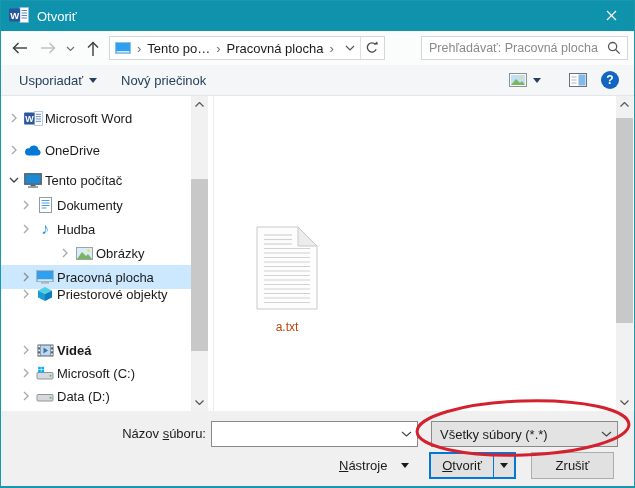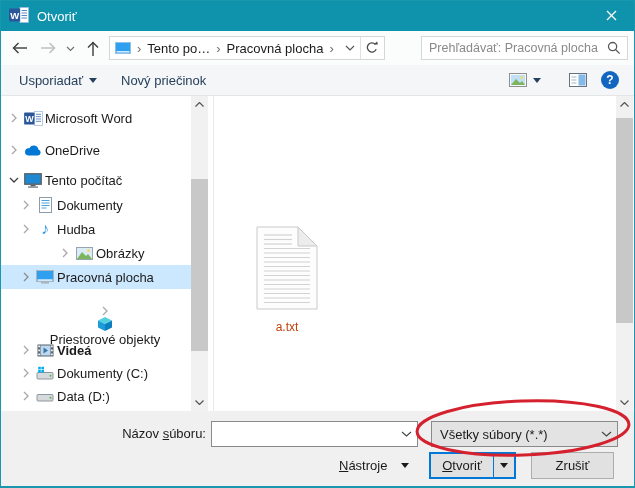--- a/index.html
+++ b/index.html
@@ -302,21 +302,21 @@
         <span class="tico">
           <svg width="18" height="14" viewBox="0 0 18 14">
             <rect x="0.5" y="0.5" width="17" height="11" fill="#2f9ff0" stroke="#aab6bf"></rect>
             <rect x="1.5" y="9.2" width="15" height="1.8" fill="#cfe8fb"></rect>
             <rect x="5" y="12" width="8" height="1.6" fill="#aab6bf"></rect>
           </svg>
         </span>
         <span>Pracovná plocha</span>
       </div>
 
-      <div class="trow lv1" style="top:210px;flex-direction:column;">
+      <div class="trow lv1" style="top:186px;">
         <span class="tchev">
           <svg width="6" height="10" viewBox="0 0 6 10">
               <polyline points="1,1 5,5 1,9" fill="none" stroke="#a8a8a8" stroke-width="1.3"></polyline>
             </svg>
         </span>
         <span class="tico">
           <svg width="16" height="16" viewBox="0 0 16 16">
             <polygon points="8,1 15,4.5 8,8 1,4.5" fill="#53d0e0"></polygon>
             <polygon points="1,4.5 8,8 8,15 1,11.5" fill="#1b9cd8"></polygon>
             <polygon points="15,4.5 8,8 8,15 15,11.5" fill="#0d7ec0"></polygon>
@@ -357,21 +357,21 @@
         <span class="tico">
           <svg width="18" height="14" viewBox="0 0 18 14">
             <rect x="1" y="6.5" width="16" height="6.5" rx="1" fill="#d6dadd" stroke="#8f979e"></rect>
             <circle cx="14.5" cy="9.8" r="1" fill="#58b750"></circle>
             <rect x="2.2" y="0.8" width="2.6" height="2.6" fill="#00adef"></rect>
             <rect x="5.4" y="0.8" width="2.6" height="2.6" fill="#00adef"></rect>
             <rect x="2.2" y="4" width="2.6" height="2.6" fill="#00adef"></rect>
             <rect x="5.4" y="4" width="2.6" height="2.6" fill="#00adef"></rect>
           </svg>
         </span>
-        <span>Dokumenty (C:)</span>
+        <span>Microsoft (C:)</span>
       </div>
 
       <div class="trow lv1" style="top:288px;">
         <span class="tchev">
           <svg width="6" height="10" viewBox="0 0 6 10">
               <polyline points="1,1 5,5 1,9" fill="none" stroke="#a8a8a8" stroke-width="1.3"></polyline>
             </svg>
         </span>
         <span class="tico">
           <svg width="18" height="14" viewBox="0 0 18 14">

